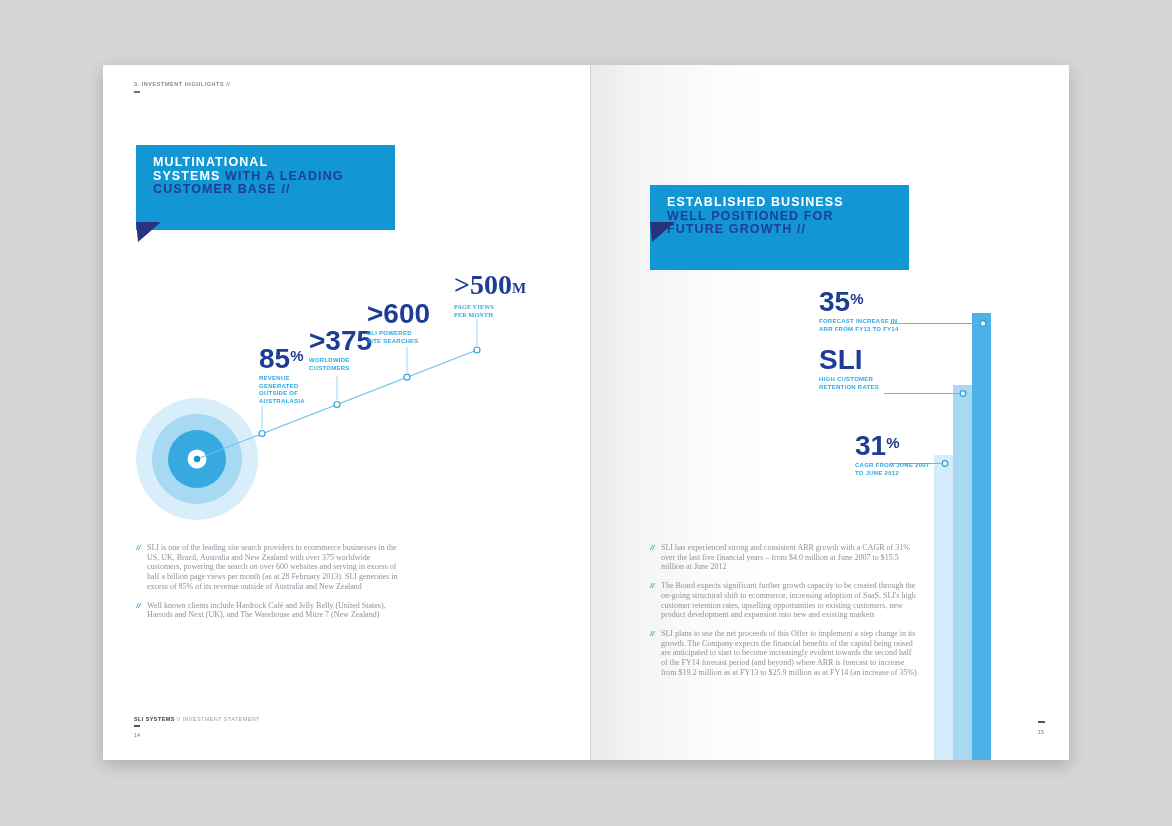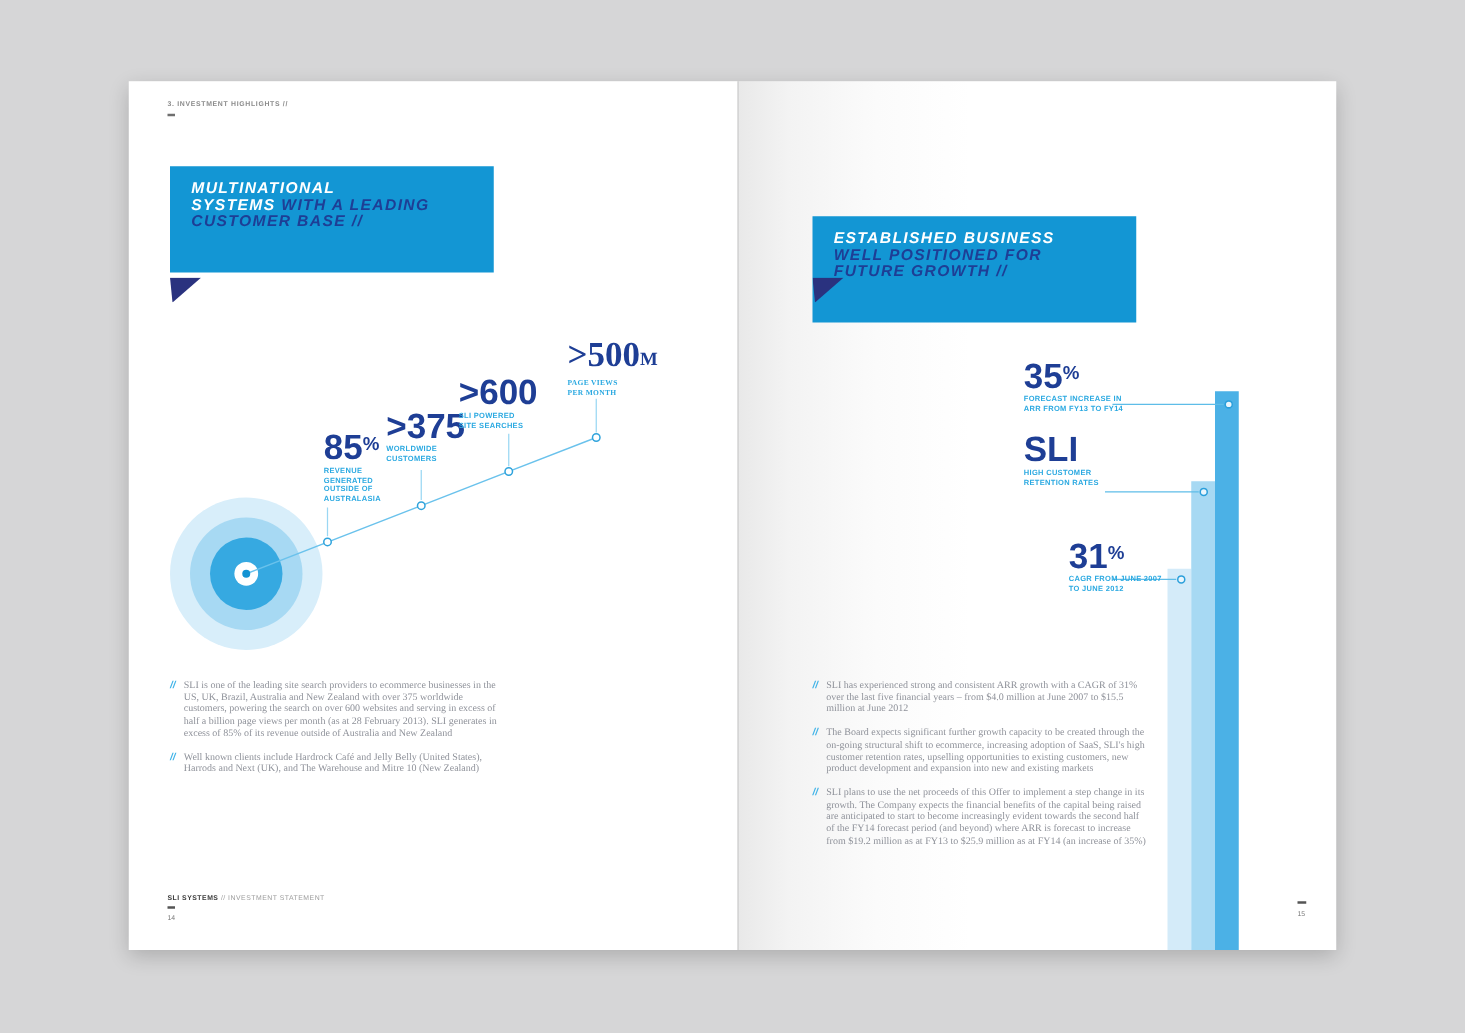--- a/index.html
+++ b/index.html
@@ -12,22 +12,22 @@
     box-shadow:0 5px 16px rgba(0,0,0,.20);}
   .page{position:absolute;top:0;height:695px;background:#ffffff;}
   .page.left{left:0;width:487px;}
   .page.right{left:487px;width:479px;box-sizing:border-box;border-left:1px solid #d4d4d4;
     background:linear-gradient(90deg,#e9e9e9 0px,#f3f3f3 40px,#fbfbfb 110px,#ffffff 185px);}
 
   .sec-header{position:absolute;left:31px;top:16px;font-size:5.5px;font-weight:bold;
     letter-spacing:.55px;color:#8b8b8b;white-space:nowrap;}
   .sec-dash{position:absolute;left:31px;top:26px;width:6px;height:2px;background:#6f6f6f;}
 
-  .callout{position:absolute;top:68px;width:259px;height:85px;background:#1396d4;
-    box-sizing:border-box;padding:11px 32px 0 17px;font-style:italic;}
+  .callout{position:absolute;top:80px;width:259px;height:85px;background:#1396d4;
+    box-sizing:border-box;padding:11px 32px 0 17px;}
   .page.left .callout{left:33px;}
   .page.right .callout{left:59px;margin-top:40px;}
   .callout-title{font-size:12.5px;font-weight:bold;letter-spacing:1.1px;line-height:13.5px;
     color:#ffffff;}
   .navy-text{color:#1e3e95;}
   .callout-tail{position:absolute;top:157px;width:25px;height:20px;background:#2a327f;
     clip-path:polygon(0 0,100% 0,8% 100%);}
   .page.left .callout-tail{left:33px;}
   .page.right .callout-tail{left:59px;}
 
@@ -144,21 +144,21 @@
       </div>
     </div>
 
     <div class="paras">
       <div class="para">
         <span class="bullet">//</span>
         <span>SLI is one of the leading site search providers to ecommerce businesses in the US, UK, Brazil, Australia and New Zealand with over 375 worldwide customers, powering the search on over 600 websites and serving in excess of half a billion page views per month (as at 28 February 2013). SLI generates in excess of 85% of its revenue outside of Australia and New Zealand</span>
       </div>
       <div class="para">
         <span class="bullet">//</span>
-        <span>Well known clients include Hardrock Café and Jelly Belly (United States), Harrods and Next (UK), and The Warehouse and Mitre 10 (New Zealand)</span>
+        <span>Well known clients include Hardrock Café and Jelly Belly (United States), Harrods and Next (UK), and The Warehouse and Mitre 7 (New Zealand)</span>
       </div>
     </div>
 
     <div class="footer-line">
       <span class="brand">SLI SYSTEMS</span><span class="doc-label"> // INVESTMENT STATEMENT</span>
     </div>
     <div class="footer-dash"></div>
     <div class="page-num">14</div>
   </div>
 

